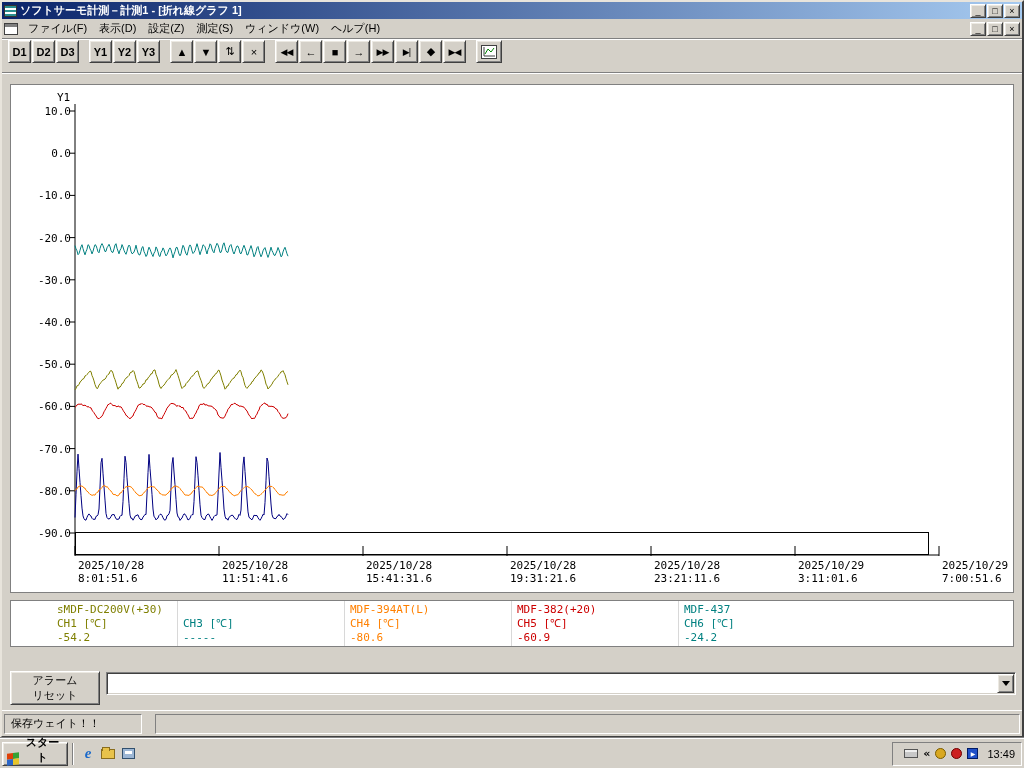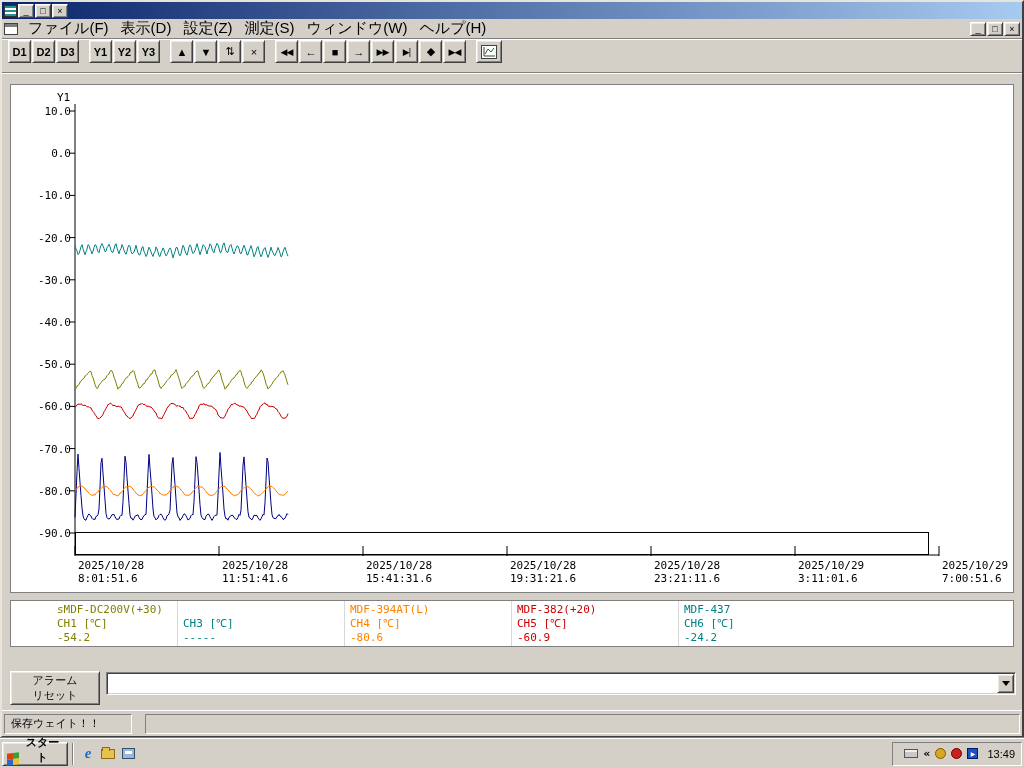--- a/index.html
+++ b/index.html
@@ -27,21 +27,21 @@
     background:repeating-linear-gradient(180deg,#2a8f8f 0 2px,#fff 2px 4px);}
   .winbtn{width:16px;height:14px;margin-left:1px;font:9px "Liberation Sans",sans-serif;
     display:flex;align-items:center;justify-content:center;color:#000;padding:0;cursor:default;}
 
   .menubar{position:absolute;left:0;top:17px;right:0;height:20px;
     display:flex;align-items:center;padding:0 2px;
     border-bottom:1px solid #808080;box-shadow:0 1px 0 #fff;}
   .mdi-icon{width:14px;height:12px;background:#fff;border:1px solid #404040;
     position:relative;margin-right:4px;}
   .mdi-icon::before{content:"";position:absolute;left:0;top:0;right:0;height:3px;background:#7f7f7f;}
-  .menu-item{font-size:15px;padding:2px 6px;color:#000;}
+  .menu-item{font-size:11px;padding:2px 6px;color:#000;}
   .mdi-controls{margin-left:auto;display:flex;}
 
   .toolbar{position:absolute;left:0;top:38px;right:0;height:33px;
     display:flex;padding:0 6px;
     border-bottom:1px solid #808080;box-shadow:0 1px 0 #fff;}
   .tb-group{display:flex;margin-right:9px;}
   .tbtn{width:23px;height:23px;margin-right:1px;padding:0;
     font:bold 11px "Liberation Sans",sans-serif;color:#000;
     display:flex;align-items:center;justify-content:center;cursor:default;}
   .tbtn.glyph{font-size:11px;font-weight:normal;letter-spacing:-1px;}
@@ -72,21 +72,21 @@
     align-items:center;justify-content:center;padding:0;}
   .combo-arrow{width:0;height:0;border-left:4px solid transparent;
     border-right:4px solid transparent;border-top:5px solid #000;}
 
   
   .statusbar{position:absolute;left:0;top:708px;right:0;height:26px;
     border-top:1px solid #fff;display:flex;align-items:center;padding:2px;}
   .status-cell{height:20px;font:11px "Liberation Sans",sans-serif;
     display:flex;align-items:center;padding:0 6px;background:#d4d0c8;
     border:1px solid;border-color:#808080 #fff #fff #808080;}
-  .status-cell.first{width:128px;margin-right:13px;font-family:Liberation Mono, monospace;}
+  .status-cell.first{width:138px;margin-right:13px;font-family:Liberation Mono, monospace;}
   .status-cell.rest{flex:1;}
 
   
   .taskbar{position:absolute;left:0;top:738px;width:1024px;height:30px;
     background:#d4d0c8;border-top:1px solid #fff;box-shadow:0 -1px 0 #808080;
     display:flex;align-items:center;padding:0 2px;}
   .start-btn{width:66px;height:24px;display:flex;align-items:flex-end;
     padding:0 4px;font:bold 11px "Liberation Sans",sans-serif;cursor:default;}
   .winflag{width:12px;height:12px;margin-right:3px;display:grid;
     grid-template-columns:6px 6px;grid-template-rows:6px 6px;transform:skewY(-6deg);}
@@ -120,20 +120,21 @@
     font:6px "DejaVu Sans",sans-serif;}
   .clock{font:11px "Liberation Sans",sans-serif;padding-left:4px;}
 </style>
 </head>
 <body>
 
 <div class="app">
 
   <div class="titlebar">
     <div class="app-icon"></div>
+    <span class="title">ソフトサーモ計測－計測1 - [折れ線グラフ 1]</span>
     <button class="winbtn raised">_</button>
     <button class="winbtn raised">□</button>
     <button class="winbtn raised">×</button>
   </div>
 
   <div class="menubar">
     <div class="mdi-icon"></div>
     <div style="display:flex;">
         <span class="menu-item">ファイル(F)</span>
         <span class="menu-item">表示(D)</span>

